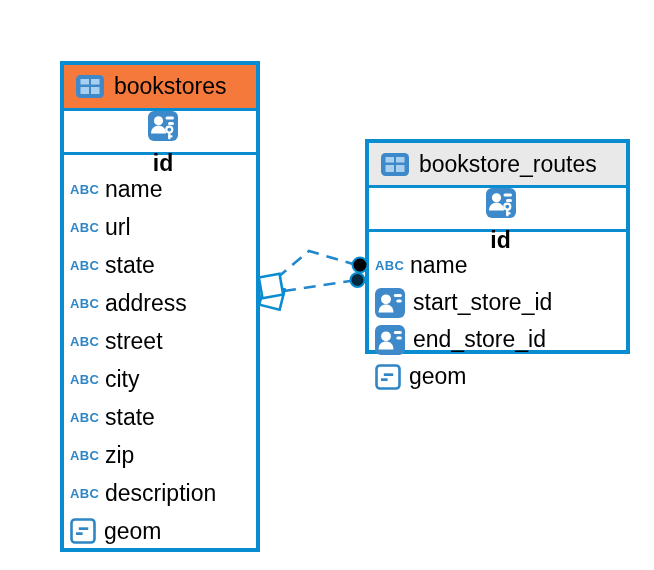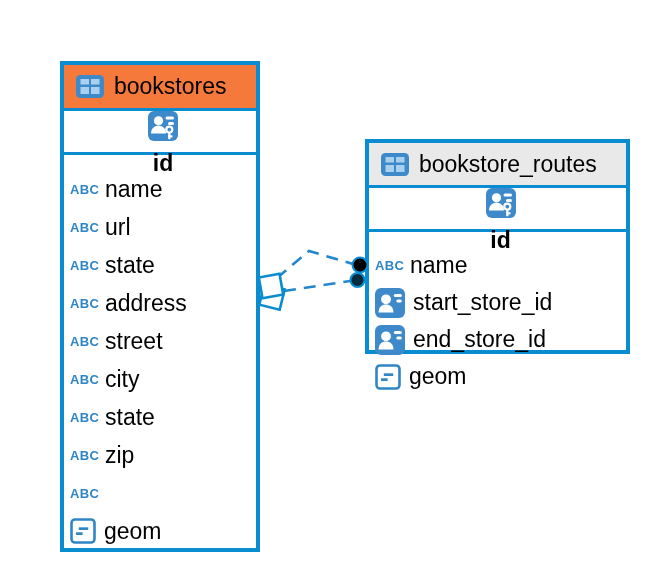--- a/index.html
+++ b/index.html
@@ -116,20 +116,21 @@
       <div class="row">
         <span class="abc">ABC</span>
         <span class="lbl">state</span>
       </div>
       <div class="row">
         <span class="abc">ABC</span>
         <span class="lbl">zip</span>
       </div>
       <div class="row">
         <span class="abc">ABC</span>
+        <span class="lbl">description</span>
       </div>
       <div class="row">
         <svg class="ic" width="26" height="26" viewBox="0 0 26 26">
             <use href="#i-geom"></use>
           </svg>
         <span class="lbl">geom</span>
       </div>
     </div>
   </div>
 

